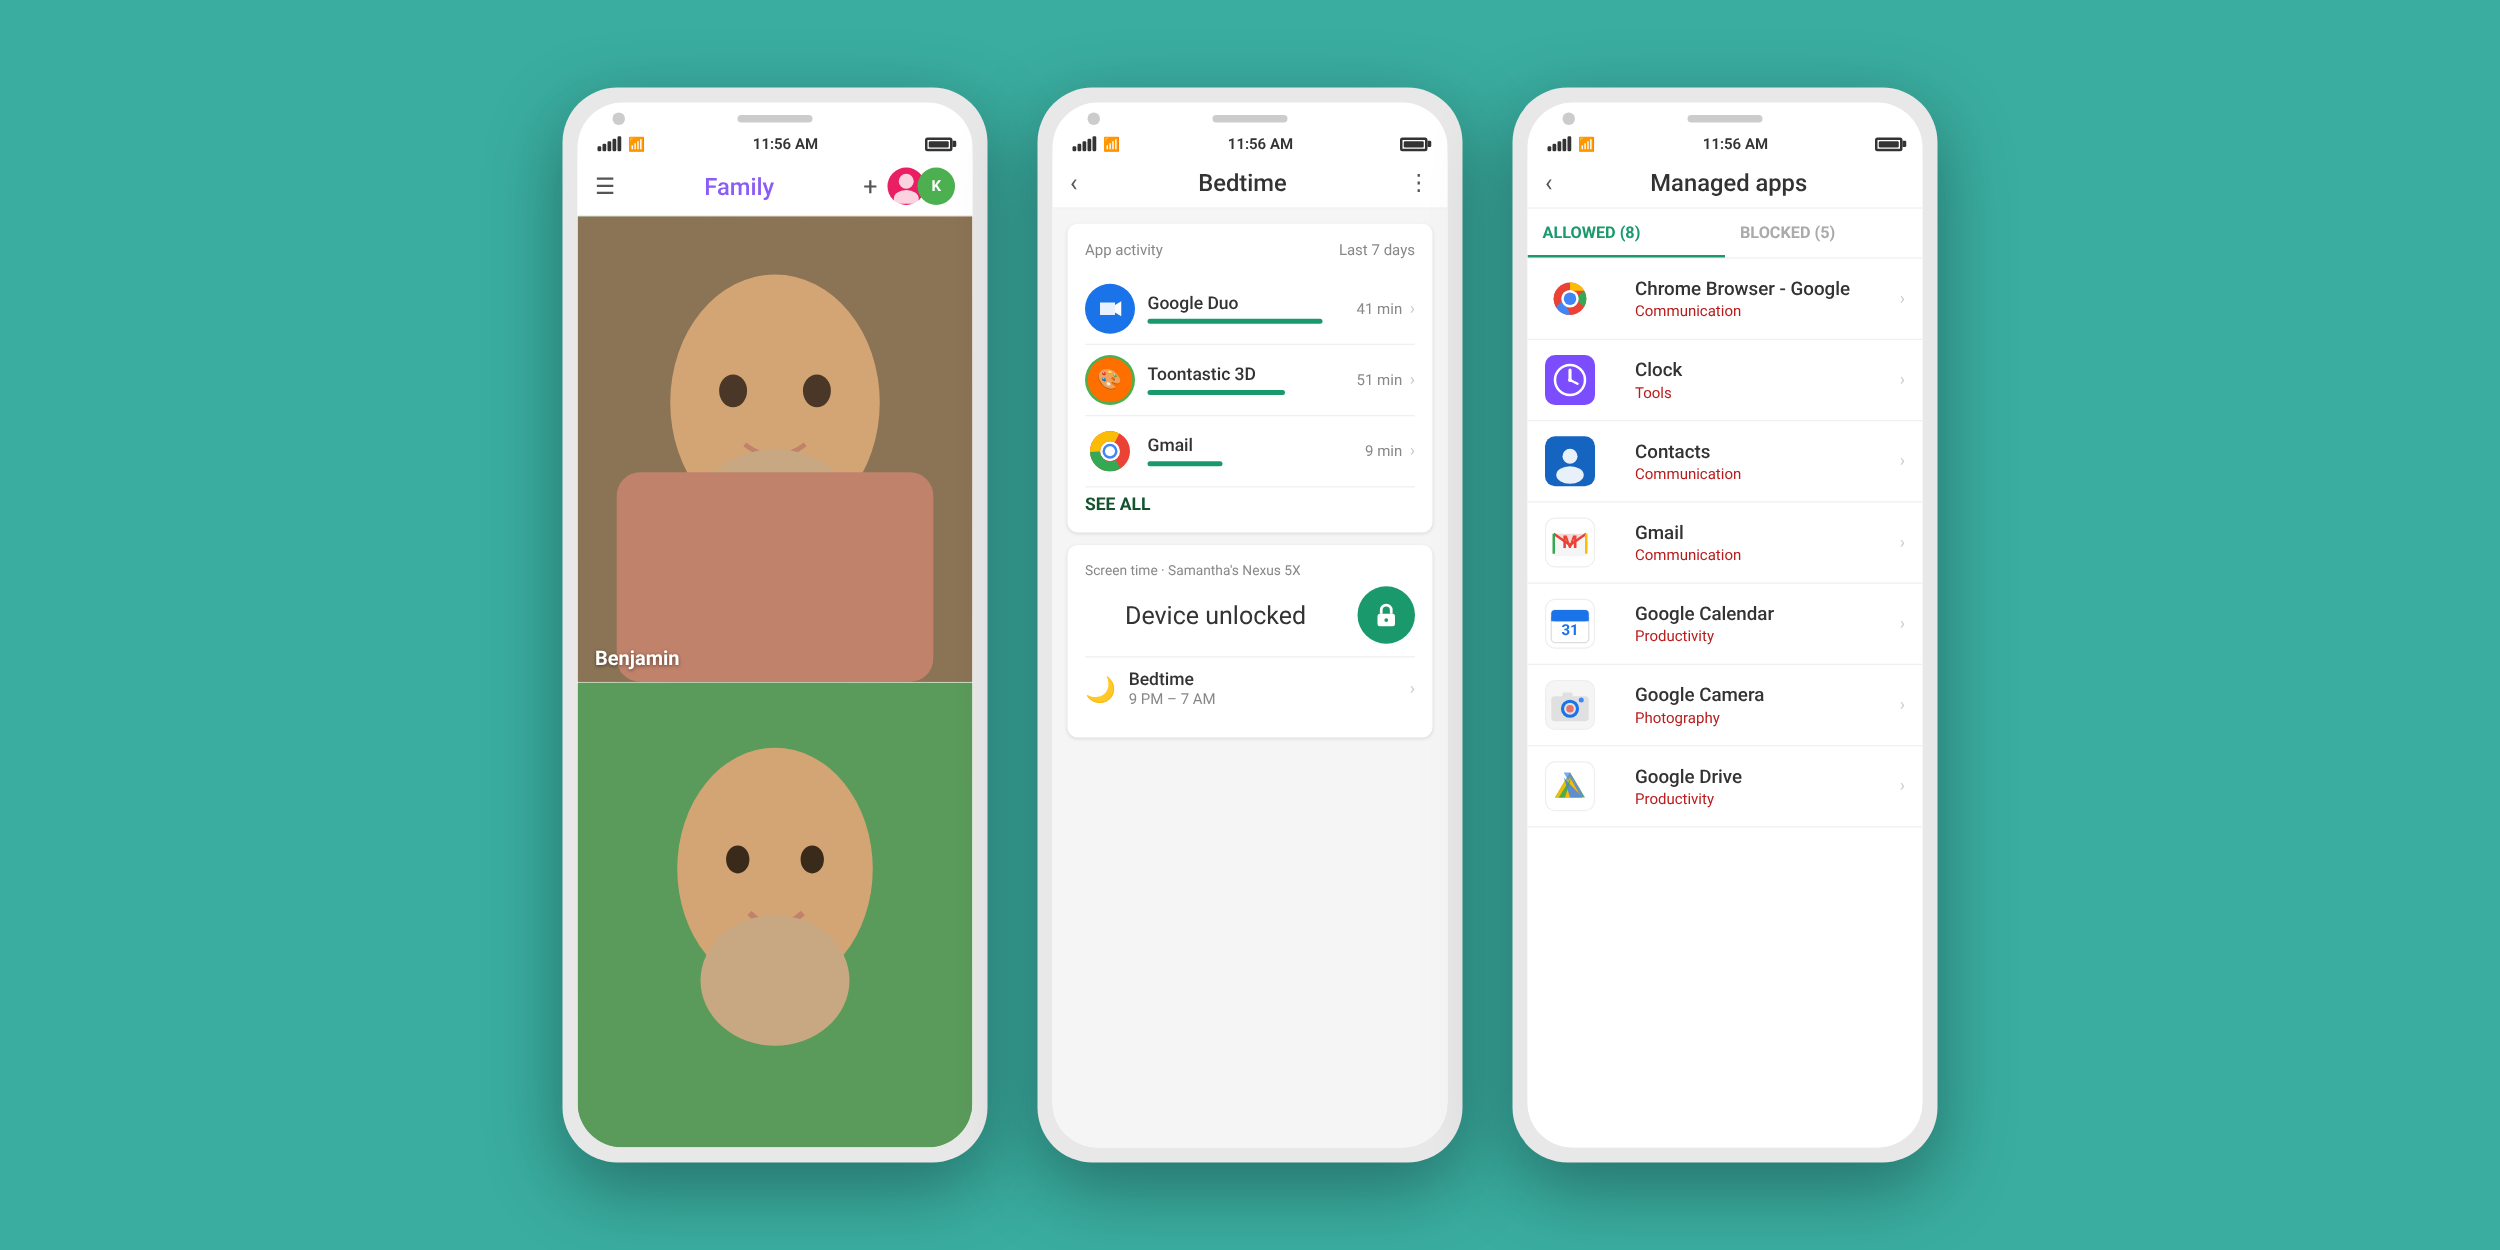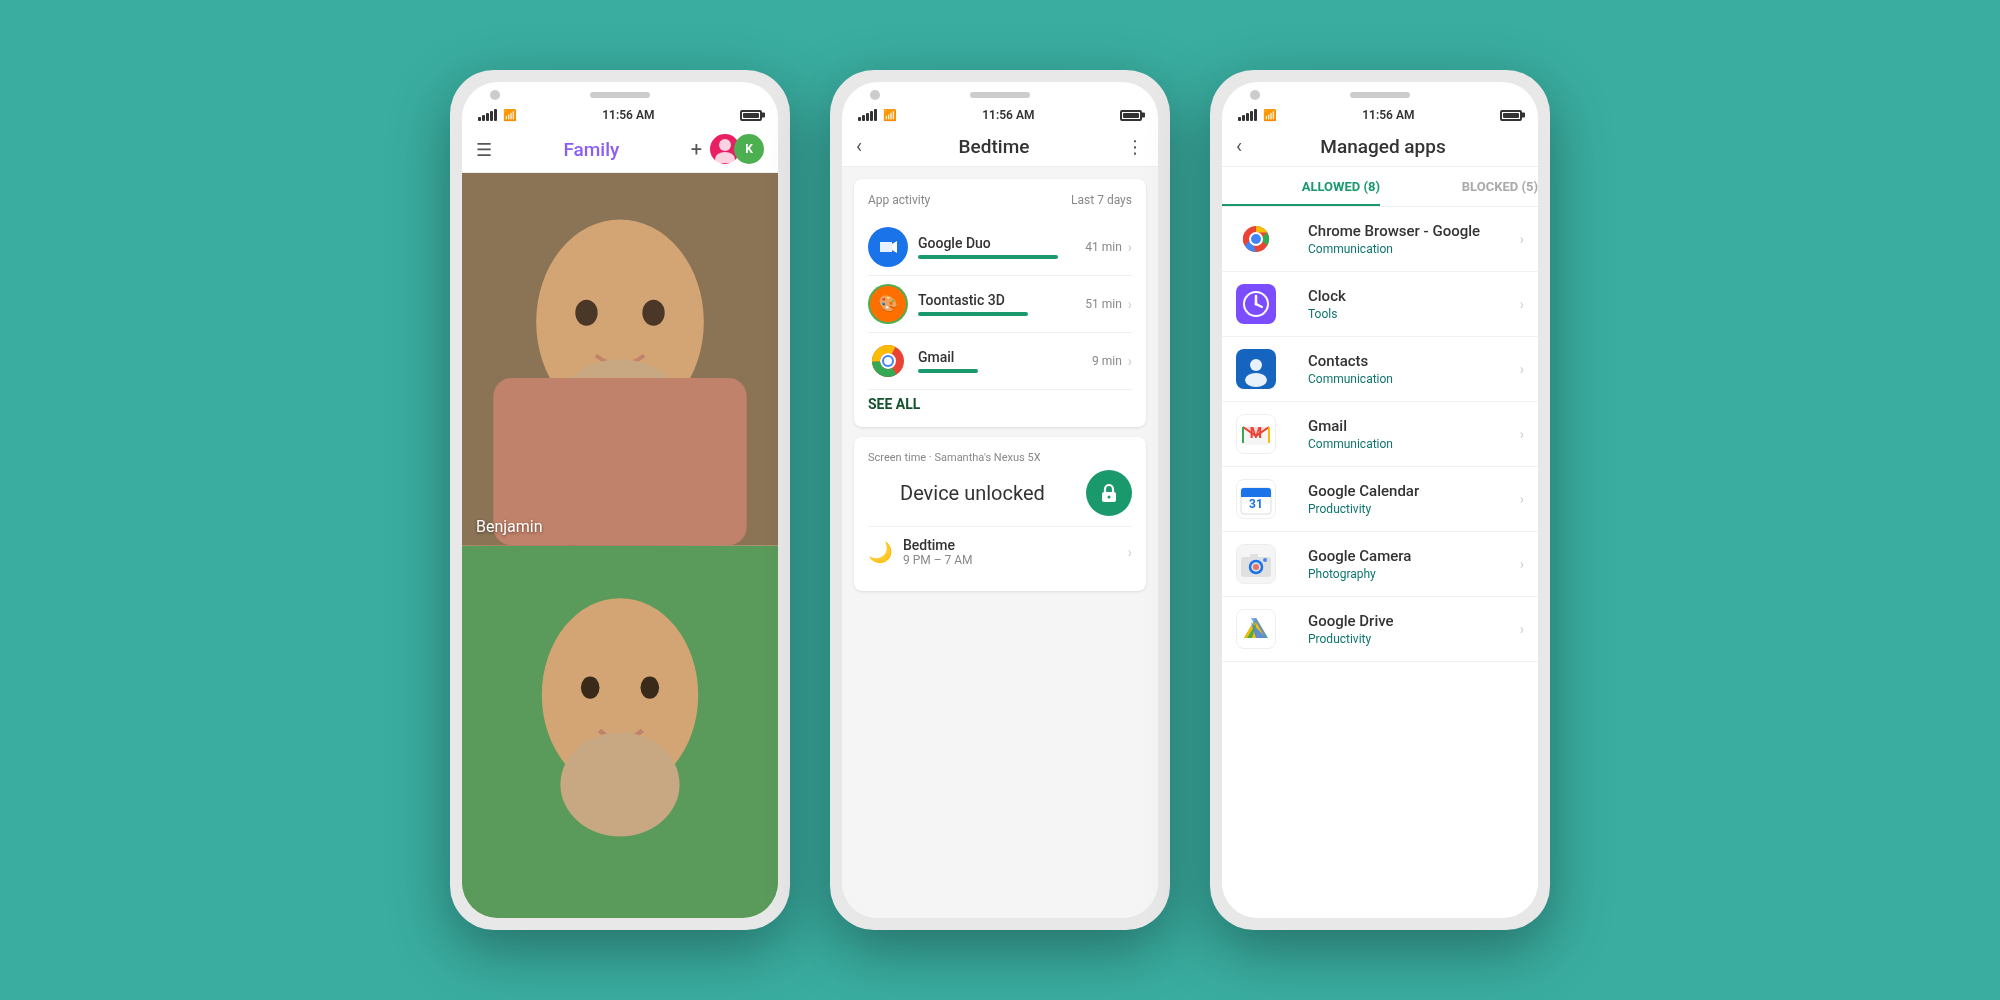--- a/index.html
+++ b/index.html
@@ -137,21 +137,21 @@
       position: relative;
       flex: 1;
       overflow: hidden;
     }
     .photo-name {
       position: absolute;
       bottom: 10px;
       left: 14px;
       color: white;
       font-size: 16px;
-      font-weight: 400;
+      font-weight: 700;
       text-shadow: 0 1px 3px rgba(0,0,0,0.5);
     }
 
     
     .child-photo-1 {
       background: linear-gradient(135deg, #8fbc8f 0%, #c8a882 30%, #d4b896 50%, #a0785a 70%, #c9b89a 100%);
       width: 100%;
       height: 100%;
       position: relative;
     }
@@ -278,22 +278,22 @@
       color: #333;
     }
 
     .tabs-row {
       display: flex;
       background: white;
       border-bottom: 1px solid #eee;
     }
     .tab {
       flex: 1;
-      text-align: right;
-      padding: 12px 0;
+      text-align: left;
+      padding: 12px 12px;
       font-size: 13px;
       font-weight: 700;
       color: #aaa;
       cursor: pointer;
       position: relative;
     }
     .tab.active {
       color: #1a9a6c;
     }
     .tab.active::after {
@@ -321,21 +321,21 @@
       margin-right: 12px;
       flex-shrink: 0;
       display: flex;
       align-items: center;
       justify-content: center;
       font-size: 20px;
       overflow: hidden;
     }
     .app-list-info { flex: 1; }
     .app-list-name { font-size: 15px; color: #333; font-weight: 500; }
-    .app-list-category { font-size: 12px; color: #0f766e; margin-top: 2px; }
+    .app-list-category { font-size: 12px; color: #b91c1c; margin-top: 2px; }
     .app-list-chevron { font-size: 14px; color: #ccc; }
 
     
     .icon-chrome {
       background: white;
       border-radius: 50%;
       position: relative;
     }
     .icon-clock { background: #7c4dff; border-radius: 8px; }
     .icon-contacts { background: #1565c0; border-radius: 8px; }

